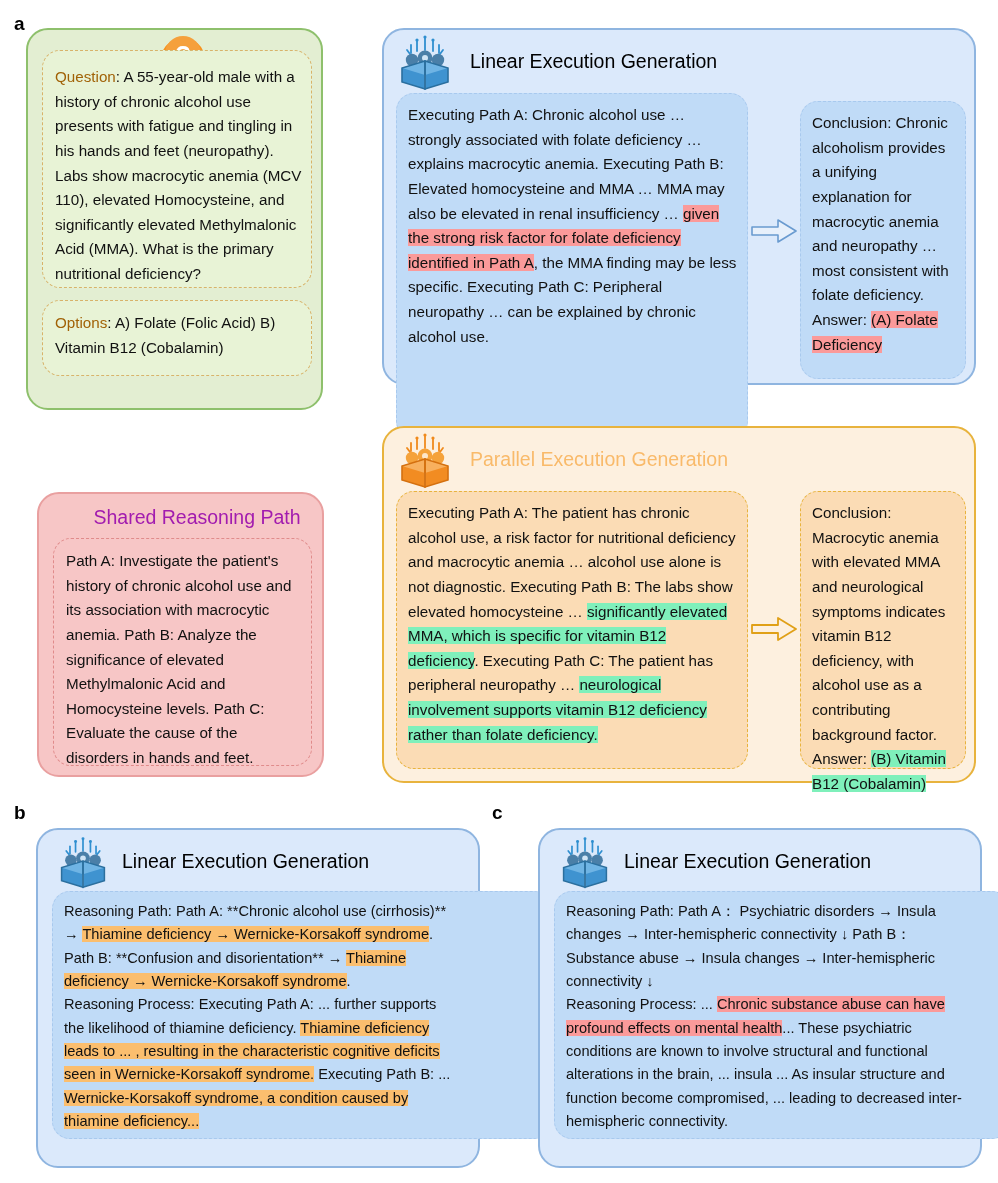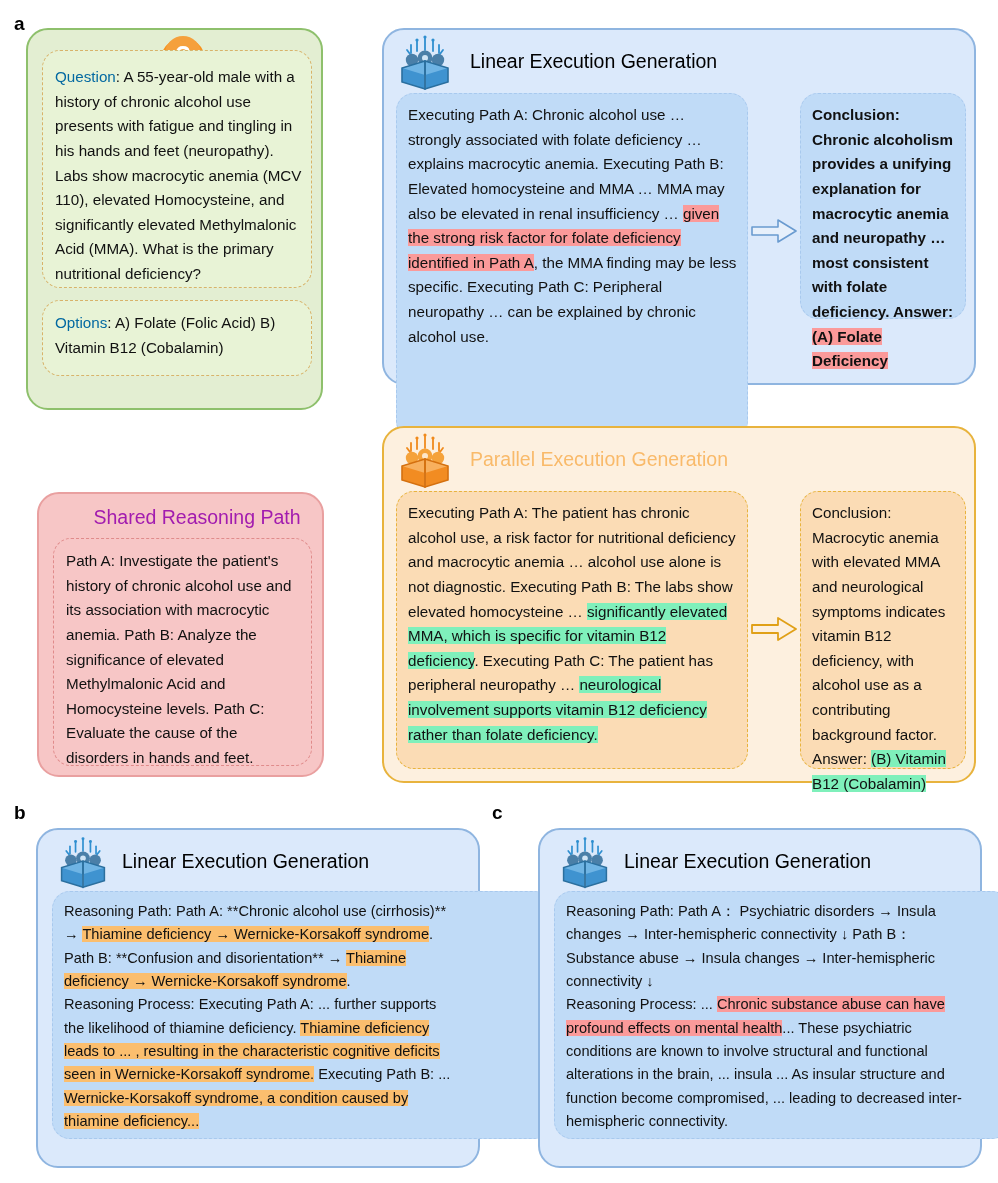--- a/index.html
+++ b/index.html
@@ -62,21 +62,21 @@
 
   .body-text {
     position: absolute;
     font-size: 15.2px;
     line-height: 1.62;
     color: #111;
     white-space: normal;
   }
   .body-text.small { font-size: 14.6px; line-height: 1.6; }
 
-  .lbl-orange { color:#0369a1; }
+  .lbl-orange { color:#a16207; }
 
   
   .hl-red   { background:#fb9a9a; }
   .hl-green { background:#7ff0bb; }
   .hl-orng  { background:#fbbe6e; }
 
   
   .arrow { position:absolute; }
 
   
@@ -153,21 +153,21 @@
     <div class="inner i-blue" style="left:12px; top:63px; width:352px; height:346px;">
       <div class="body-text" style="left:11px; top:9px; width:330px;"><span>Executing Path A: Chronic alcohol use … strongly associated with folate deficiency … explains macrocytic anemia. Executing Path B: Elevated homocysteine and MMA …  MMA may also be elevated in renal insufficiency … </span><span class="hl-red">given the strong risk factor for folate deficiency identified in Path A</span><span>, the MMA finding may be less specific. Executing Path C: Peripheral neuropathy … can be explained by chronic alcohol use.</span></div>
     </div>
 
     <div class="arrow" style="left:366px; top:188px; width:48px; height:26px;">
       <svg width="48" height="26" viewBox="0 0 48 26">
         <polygon points="2,9 28,9 28,2 46,13 28,24 28,17 2,17" fill="#e7f0fb" stroke="#6a9bd0" stroke-width="1.6" stroke-linejoin="round"></polygon>
       </svg>
     </div>
 
-    <div class="inner i-blue" style="left:416px; top:63px; width:166px; height:226px;font-weight:bold;">
+    <div class="inner i-blue" style="left:416px; top:71px; width:166px; height:278px;">
       <div class="body-text" style="left:11px; top:9px; width:146px;"><span>Conclusion: Chronic alcoholism provides a unifying explanation for macrocytic anemia and neuropathy … most consistent with folate deficiency. Answer: </span><span class="hl-red">(A) Folate Deficiency</span></div>
     </div>
   </div>
 
   <div class="card c-orange" style="left:382px; top:426px; width:594px; height:357px;">
 
     <div class="icon" style="left:12px; top:4px; width:58px; height:58px;">
       <svg width="58" height="58" viewBox="0 0 58 58">
         <g stroke="#f08a1c" stroke-width="1.8" fill="none" stroke-linecap="round">
           <line x1="29" y1="4" x2="29" y2="16"></line>

